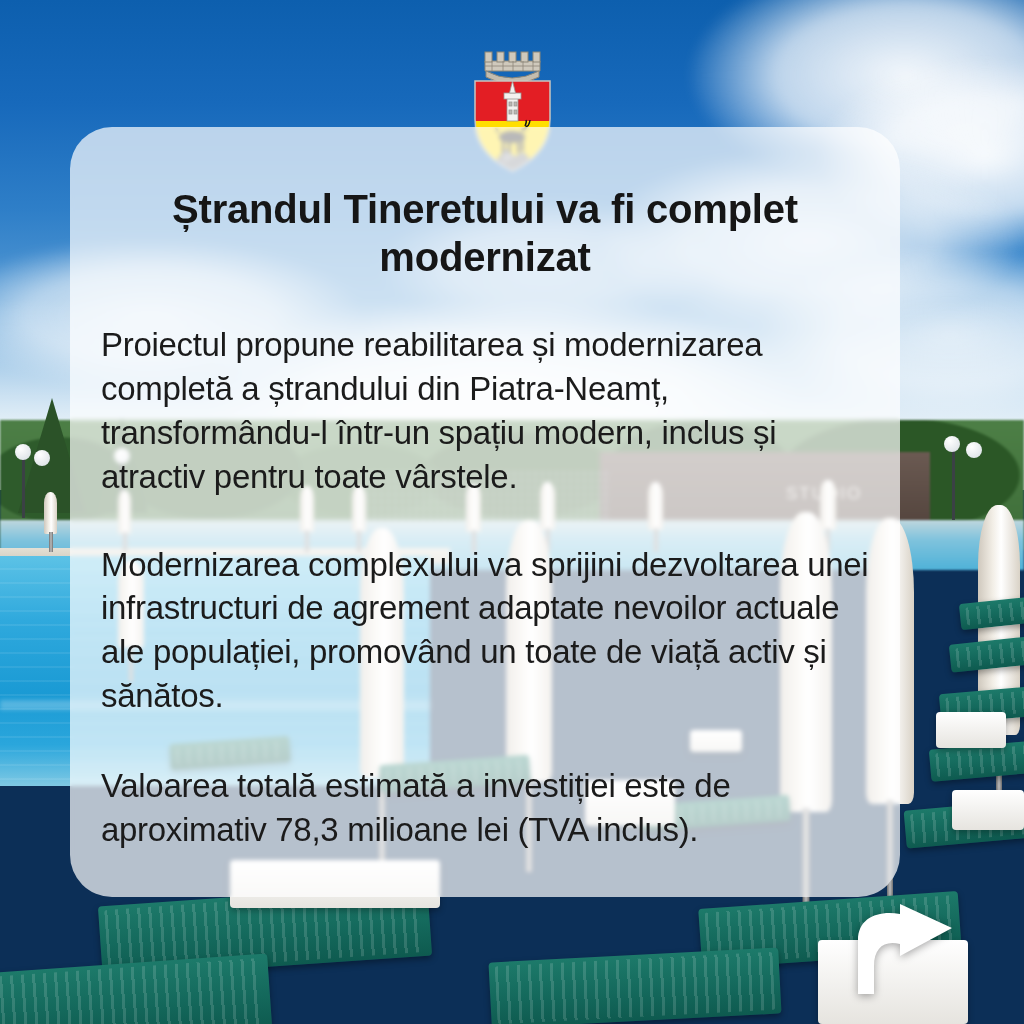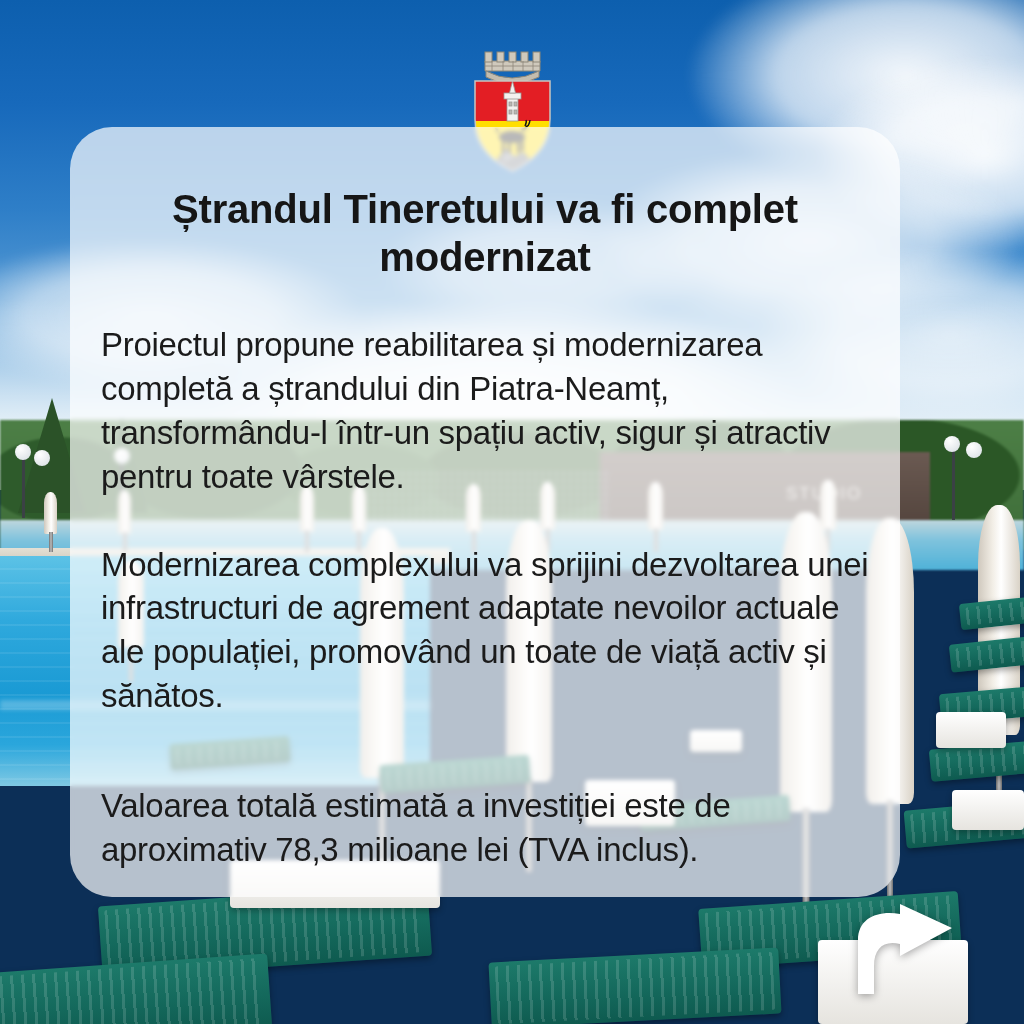--- a/index.html
+++ b/index.html
@@ -159,21 +159,21 @@
     font-size:40px; font-weight:bold; line-height:1.2; text-align:center;
     color:#161616; letter-spacing:-.2px;
     padding:0 40px;
   }
   .para{
     font-size:33px; line-height:1.33; color:#1b1b1b;
     margin-top:40px; letter-spacing:-.3px;
   }
   .para.p1{ margin-top:42px; }
   .para.p2{ margin-top:44px; }
-  .para.p3{ margin-top:66px; }
+  .para.p3{ margin-top:46px; }
 
   
   #swipe-arrow{
     position:absolute; right:18px; bottom:28px; width:150px; height:92px; z-index:8;
     filter: drop-shadow(0 2px 4px rgba(0,0,0,.35));
   }
 </style>
 </head>
 <body>
 
@@ -343,21 +343,21 @@
         <path d="M34 89 q-3 -2 -4 -6 l3 1 z"></path>
       </g>
     </g>
     <path d="M10 36 h75 v38 q0 34 -37.5 52 Q10 108 10 74 z" fill="none" stroke="#c9c6c0" stroke-width="1.5"></path>
   </svg>
 </div>
 
 <div id="card">
   <div id="card-inner">
     <h1 class="title">Ștrandul Tineretului va fi complet modernizat</h1>
-    <p class="para p1">Proiectul propune reabilitarea și modernizarea completă a ștrandului din Piatra-Neamț, transformându-l într-un spațiu activ, sigur și atractiv pentru toate vârstele.</p>
+    <p class="para p1">Proiectul propune reabilitarea și modernizarea completă a ștrandului din Piatra-Neamț, transformându-l într-un spațiu modern, inclus și atractiv pentru toate vârstele.</p>
     <p class="para p2">Modernizarea complexului va sprijini dezvoltarea unei infrastructuri de agrement adaptate nevoilor actuale ale populației, promovând un toate de viață activ și sănătos.</p>
     <p class="para p3">Valoarea totală estimată a investiției este de aproximativ 78,3 milioane lei (TVA inclus).</p>
   </div>
 </div>
 
 <div id="swipe-arrow">
   <svg viewBox="0 0 150 92" width="150" height="92" xmlns="http://www.w3.org/2000/svg">
     <path d="M2 36
              C 2 14, 22 6, 44 10
              L 44 0

